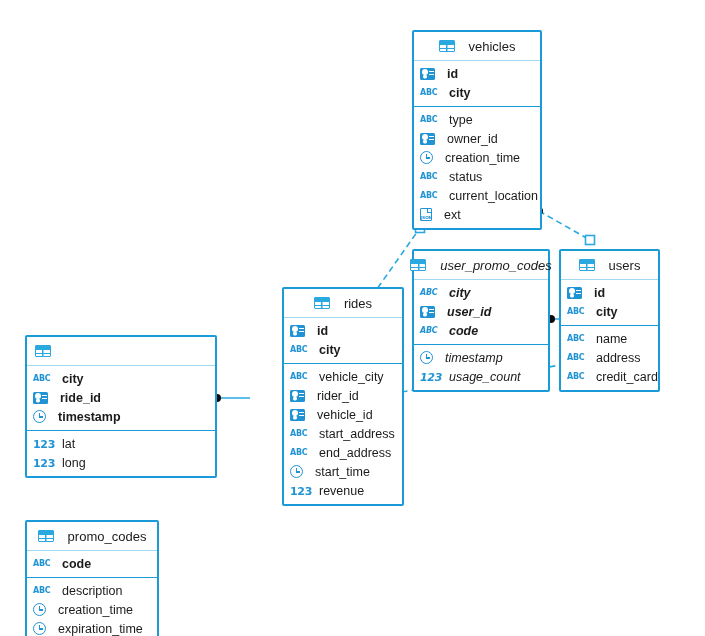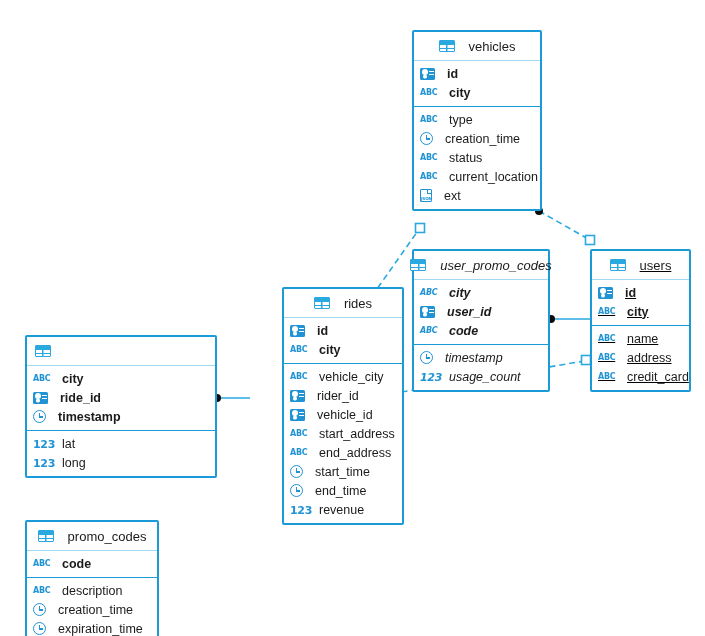--- a/index.html
+++ b/index.html
@@ -200,20 +200,24 @@
           <span class="ic ic-abc">ABC</span>
           <span>city</span>
         </div>
       </div>
       <div class="ent-section">
         <div class="field">
           <span class="ic ic-abc">ABC</span>
           <span>type</span>
         </div>
         <div class="field">
+          <span class="ic ic-person"></span>
+          <span>owner_id</span>
+        </div>
+        <div class="field">
           <span class="ic ic-clock"></span>
           <span>creation_time</span>
         </div>
         <div class="field">
           <span class="ic ic-abc">ABC</span>
           <span>status</span>
         </div>
         <div class="field">
           <span class="ic ic-abc">ABC</span>
           <span>current_location</span>
@@ -247,21 +251,21 @@
         <div class="field">
           <span class="ic ic-clock"></span>
           <span>timestamp</span>
         </div>
         <div class="field">
           <span class="ic ic-123">123</span>
           <span>usage_count</span>
         </div>
       </div>
     </div>
-    <div class="entity" style="left: 590px; top: 249px; width: 101px; text-decoration: underline;">
+    <div class="entity" style="left: 559px; top: 249px; width: 101px;">
       <div class="ent-header">
         <span class="ic ic-table"></span>
         <span>users</span>
       </div>
       <div class="ent-section">
         <div class="field key">
           <span class="ic ic-person"></span>
           <span>id</span>
         </div>
         <div class="field key">
@@ -316,24 +320,20 @@
           <span class="ic ic-abc">ABC</span>
           <span>start_address</span>
         </div>
         <div class="field">
           <span class="ic ic-abc">ABC</span>
           <span>end_address</span>
         </div>
         <div class="field">
           <span class="ic ic-clock"></span>
           <span>start_time</span>
-        </div>
-        <div class="field">
-          <span class="ic ic-clock"></span>
-          <span>end_time</span>
         </div>
         <div class="field">
           <span class="ic ic-123">123</span>
           <span>revenue</span>
         </div>
       </div>
     </div>
     <div class="entity" style="left: 25px; top: 335px; width: 192px;">
       <div class="ent-header left-align">
         <span class="ic ic-table"></span>

